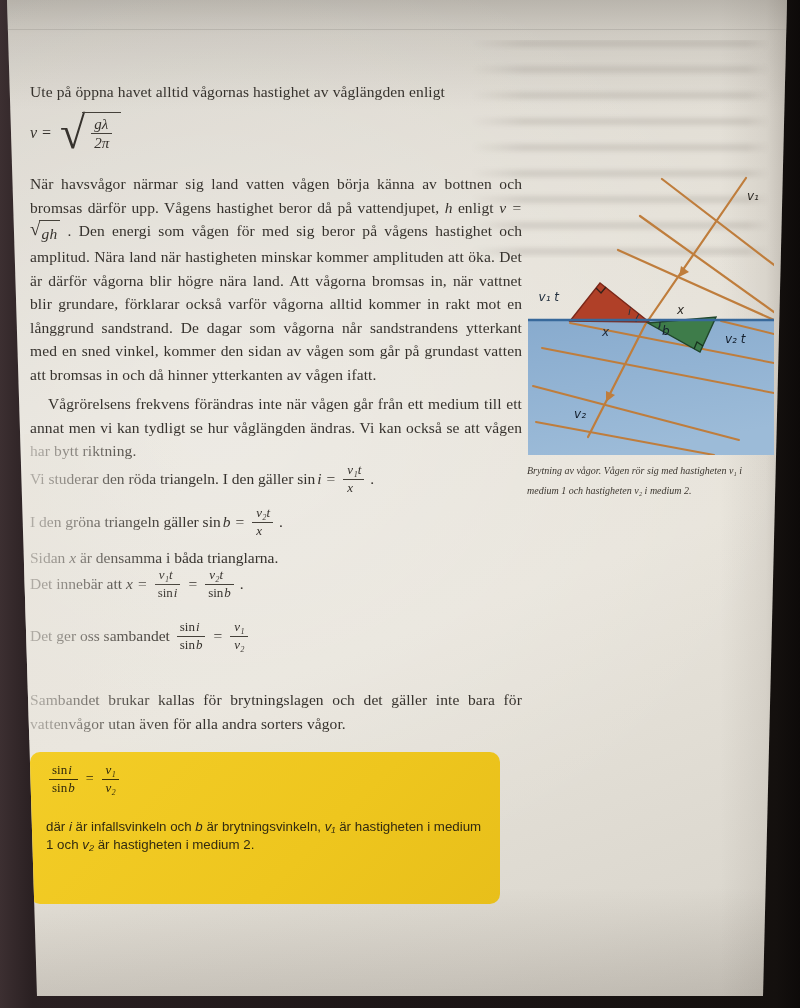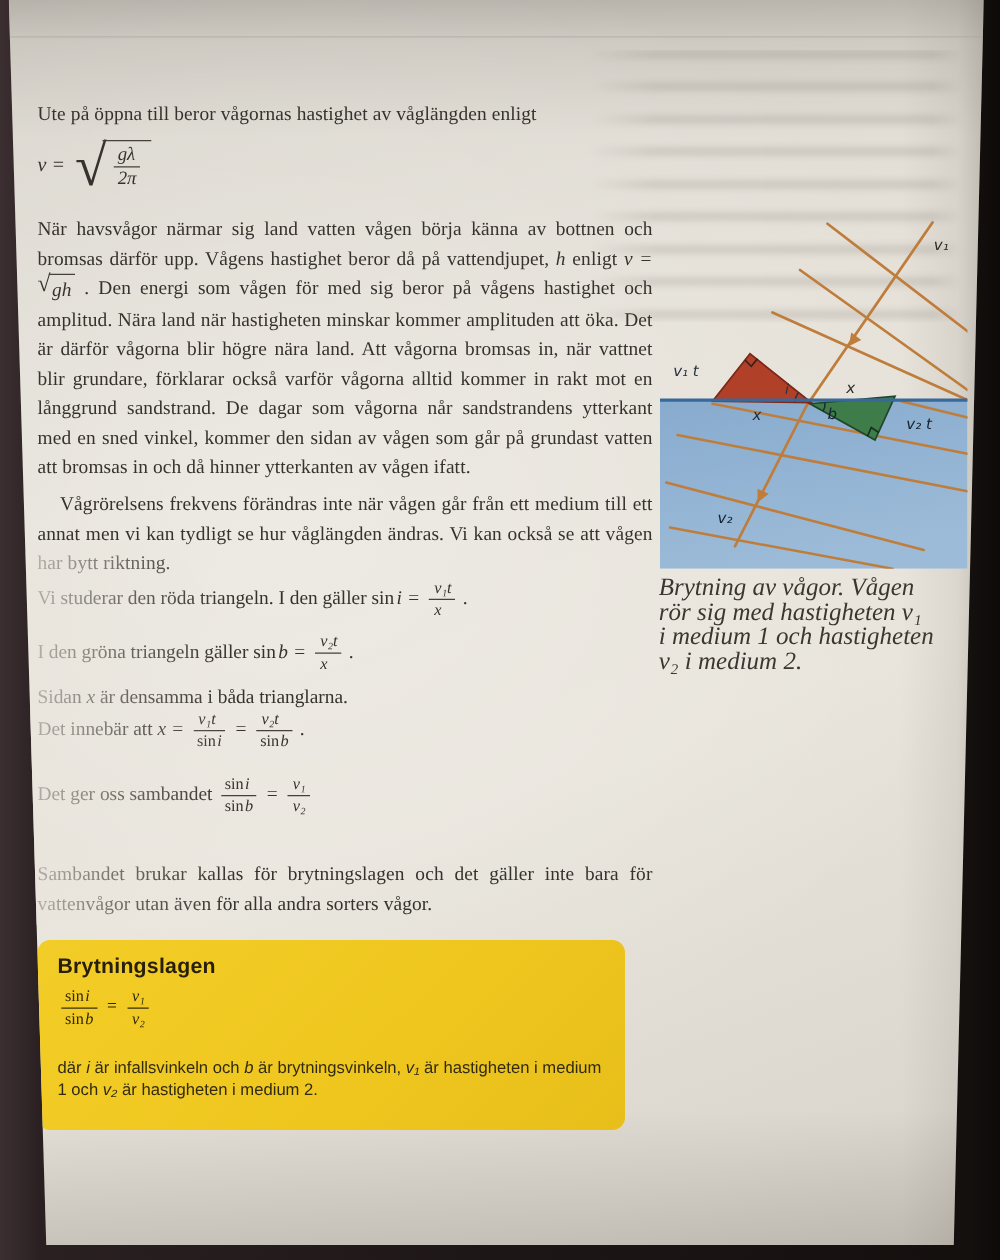--- a/index.html
+++ b/index.html
@@ -71,40 +71,40 @@
   .infobox .title{font-size:17px;font-weight:bold;color:#271f0b;letter-spacing:0.2px;margin-bottom:7px;}
   .infobox .frac .num{border-bottom-color:#3a3008;}
   .infobox .formula{font-family:"Liberation Serif","DejaVu Serif",serif;display:flex;align-items:center;font-size:14px;margin-bottom:23px;}
   .infobox .bodysm{font-size:13.3px;line-height:17.5px;color:#332b10;}
 
   
   .figure{position:absolute;left:528px;top:165px;width:246px;height:290px;}
   .figure svg{display:block;}
   .caption{
     position:absolute;left:527px;top:461px;width:220px;
-    font-style:italic;font-size:20px;line-height:19.5px;color:#3b362f;text-align:left;
+    font-style:italic;font-size:10px;line-height:19.5px;color:#3b362f;text-align:left;
   }
   .footer{
     position:absolute;left:0;top:968px;width:763px;display:flex;justify-content:flex-end;align-items:baseline;gap:24px;
     font-family:"Liberation Sans","DejaVu Sans",sans-serif;padding-right:48px;box-sizing:border-box;
   }
   .footer .chapter{font-size:11.5px;letter-spacing:0.6px;color:#c2924c;}
   .footer .pagenum{font-size:13.5px;color:#38342f;font-weight:bold;}
 </style>
 </head>
 <body>
 
 <div class="stage">
   <div class="page">
 
     <div class="crease"></div>
     <div class="bleed"></div>
 
     <div class="col" style="top:80px;">
-      <p class="bodytext">Ute på öppna till beror vågornas hastighet av våglängden enligt</p>
+      <p class="bodytext">Ute på öppna havet alltid vågornas hastighet av våglängden enligt</p>
       <div class="display-formula">
         <span class="i">v =</span>
         <span class="sqrt sqrt-big">
           <span class="rsign">√</span>
           <span class="rbody">
             <span class="frac i" style="font-size:15px;">
               <span class="num">gλ</span>
               <span class="den">2π</span>
             </span>
           </span>
@@ -182,21 +182,20 @@
         <span class="num"><i>v₁</i></span>
         <span class="den"><i>v₂</i></span>
       </span>
     </div>
 
     <div class="col" style="top:688px;">
       <p class="bodytext">Sambandet brukar kallas för brytningslagen och det gäller inte bara för vattenvågor utan även för alla andra sorters vågor.</p>
     </div>
 
     <div class="infobox">
-      <div class="title">Brytningslagen</div>
       <div class="formula">
         <span class="frac">
           <span class="num"><span class="rm">sin</span><i>i</i></span>
           <span class="den"><span class="rm">sin</span><i>b</i></span>
         </span>
         <span class="eq" style="margin:0 5px;">=</span>
         <span class="frac">
           <span class="num"><i>v₁</i></span>
           <span class="den"><i>v₂</i></span>
         </span>

